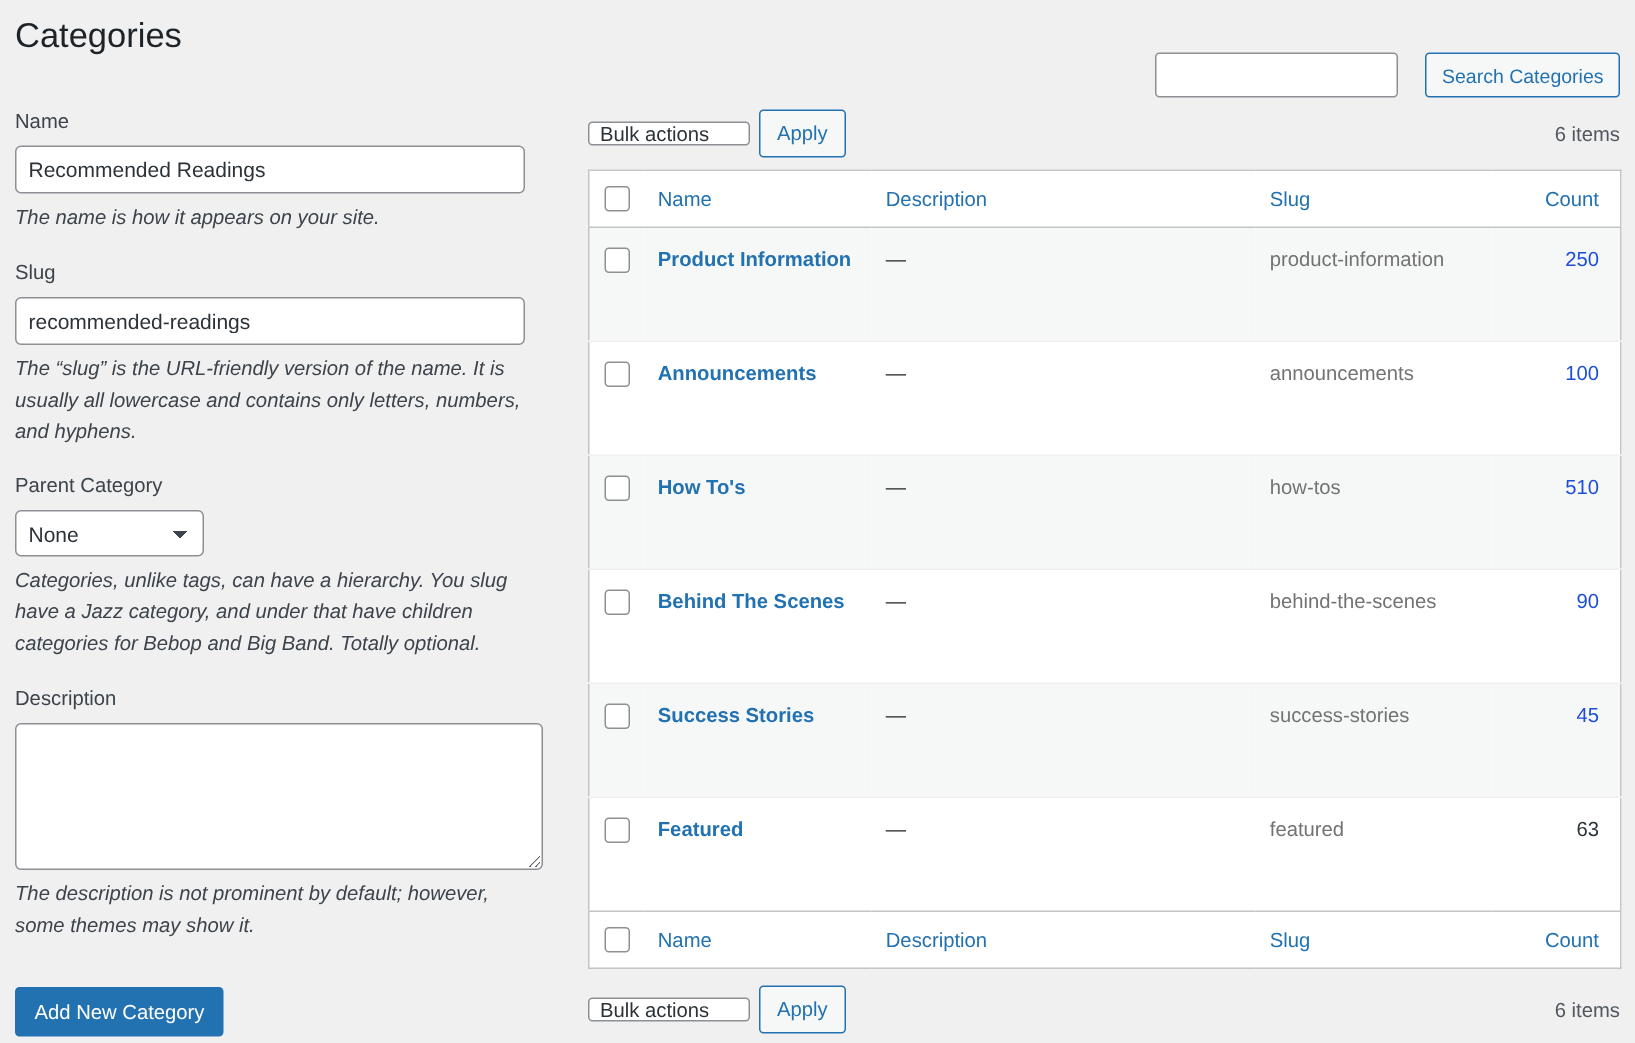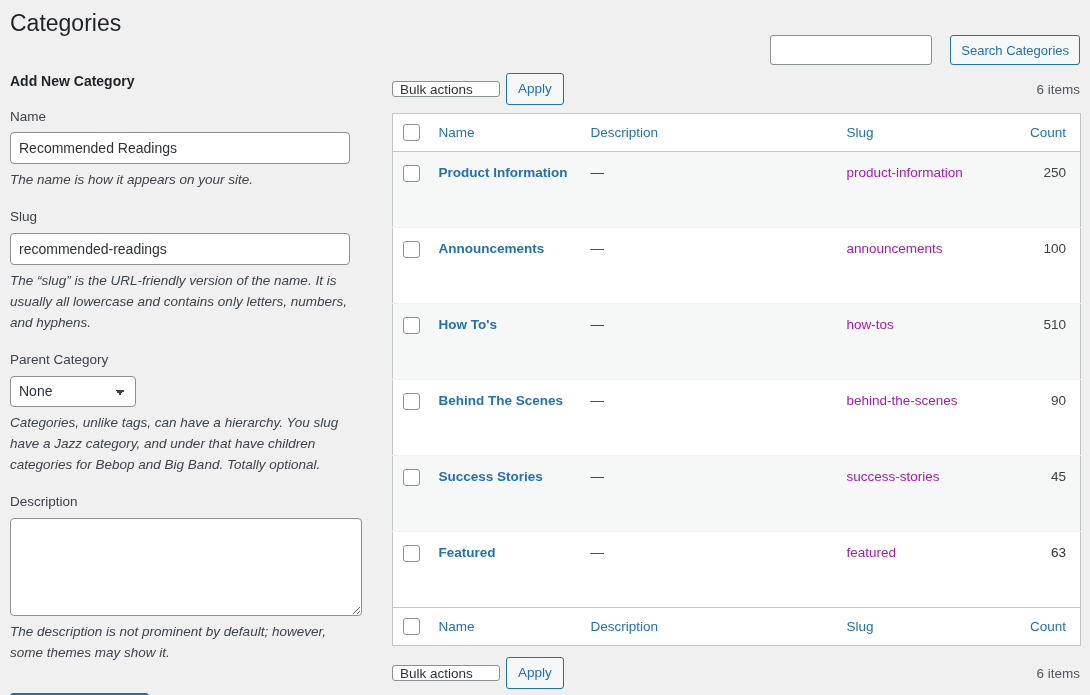--- a/index.html
+++ b/index.html
@@ -251,27 +251,27 @@
   tbody td.col-count { padding-right: 14px; }
   tbody tr.alt td { background: #f6f7f7; }
 
   .row-name {
     color: #2271b1;
     font-weight: 700;
     text-decoration: none;
     cursor: pointer;
   }
   .count-link {
-    color: #404040;
+    color: #1d4ed8;
     text-decoration: none;
     cursor: pointer;
   }
   .count-plain { color: #2c3338; }
   .dash { color: #2c3338; }
-  .slug-text { color: #a21caf; margin-top: 40px; }
+  .slug-text { color: #737373; margin-top: 40px; }
 
   input[type="checkbox"].cb {
     -webkit-appearance: none;
     appearance: none;
     width: 17px; height: 17px;
     border: 1px solid #8c8f94;
     border-radius: 3px;
     background: #fff;
     margin: 0;
     vertical-align: middle;
@@ -286,21 +286,20 @@
 
   <h1 class="page-title">Categories</h1>
 
   <div class="search-row">
     <input class="search-input" type="text" value="" style="">
     <button class="search-btn">Search Categories</button>
   </div>
 
   <div class="form-col">
 
-    <h2 class="form-heading">Add New Category</h2>
 
     <div class="field-block">
       <label class="field-label">Name</label>
       <input class="text-input" type="text" value="Recommended Readings" style="">
       <p class="help-text">The name is how it appears on your site.</p>
     </div>
 
     <div class="field-block">
       <label class="field-label">Slug</label>
       <input class="text-input" type="text" value="recommended-readings" style="">

